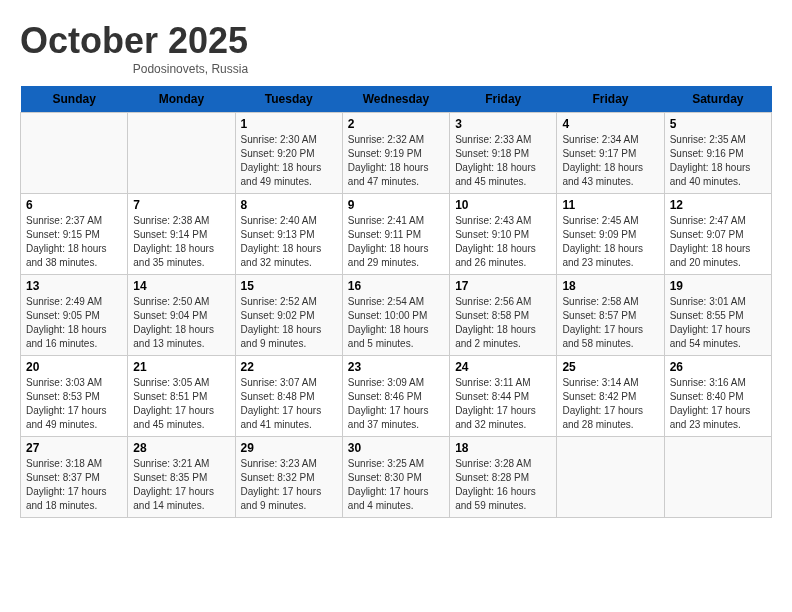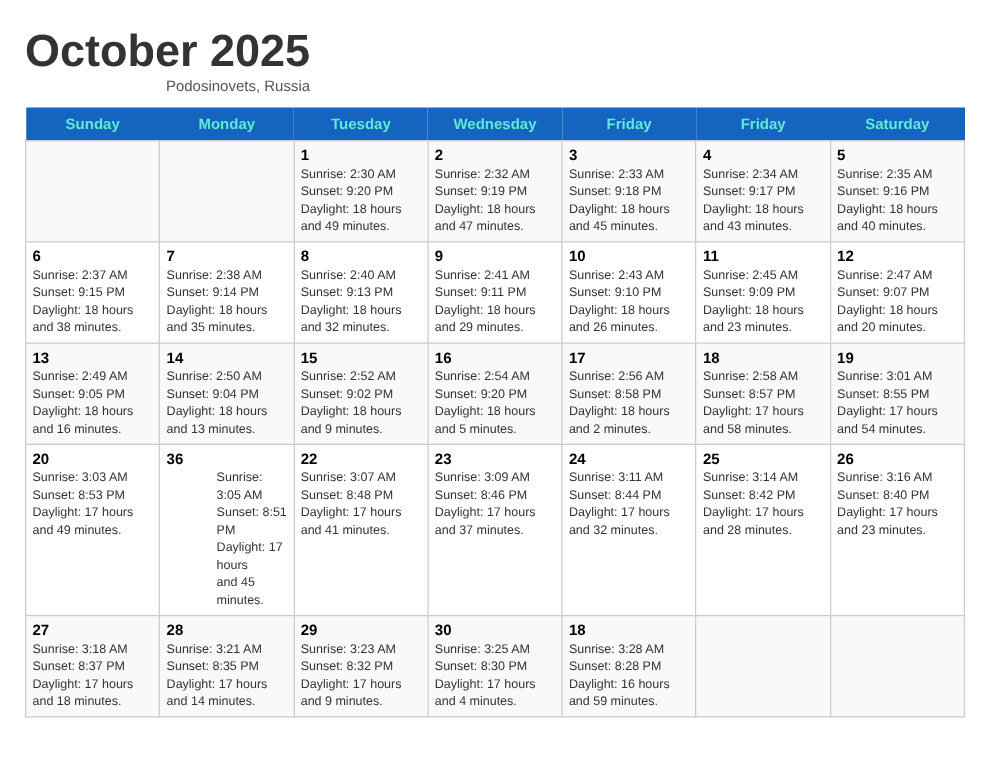--- a/index.html
+++ b/index.html
@@ -46,21 +46,21 @@
       font-size: 12px;
       color: #555;
     }
     table {
       width: 100%;
       border-collapse: collapse;
       font-size: 11px;
     }
     th {
       background-color: #1565c0;
-      color: #5eead4;
+      color: #000000;
       text-align: center;
       padding: 6px 4px;
       font-size: 12px;
       font-weight: bold;
     }
     td {
       border: 1px solid #ccc;
       vertical-align: top;
       padding: 4px 5px;
       width: calc(100% / 7);
@@ -214,21 +214,21 @@
         <td>
           <div class="day-number">15</div>
           <div class="day-info" style="white-space: pre-line;">Sunrise: 2:52 AM
 Sunset: 9:02 PM
 Daylight: 18 hours
 and 9 minutes.</div>
         </td>
         <td>
           <div class="day-number">16</div>
           <div class="day-info" style="white-space: pre-line;">Sunrise: 2:54 AM
-Sunset: 9:20 PM
+Sunset: 10:00 PM
 Daylight: 18 hours
 and 5 minutes.</div>
         </td>
         <td>
           <div class="day-number">17</div>
           <div class="day-info" style="white-space: pre-line;">Sunrise: 2:56 AM
 Sunset: 8:58 PM
 Daylight: 18 hours
 and 2 minutes.</div>
         </td>
@@ -249,22 +249,22 @@
       </tr>
       <tr>
         <td>
           <div class="day-number">20</div>
           <div class="day-info" style="white-space: pre-line;">Sunrise: 3:03 AM
 Sunset: 8:53 PM
 Daylight: 17 hours
 and 49 minutes.</div>
         </td>
         <td>
-          <div class="day-number">36</div>
-          <div class="day-info" style="white-space: pre-line; margin-left: 40px;">Sunrise: 3:05 AM
+          <div class="day-number">21</div>
+          <div class="day-info" style="white-space: pre-line;">Sunrise: 3:05 AM
 Sunset: 8:51 PM
 Daylight: 17 hours
 and 45 minutes.</div>
         </td>
         <td>
           <div class="day-number">22</div>
           <div class="day-info" style="white-space: pre-line;">Sunrise: 3:07 AM
 Sunset: 8:48 PM
 Daylight: 17 hours
 and 41 minutes.</div>

